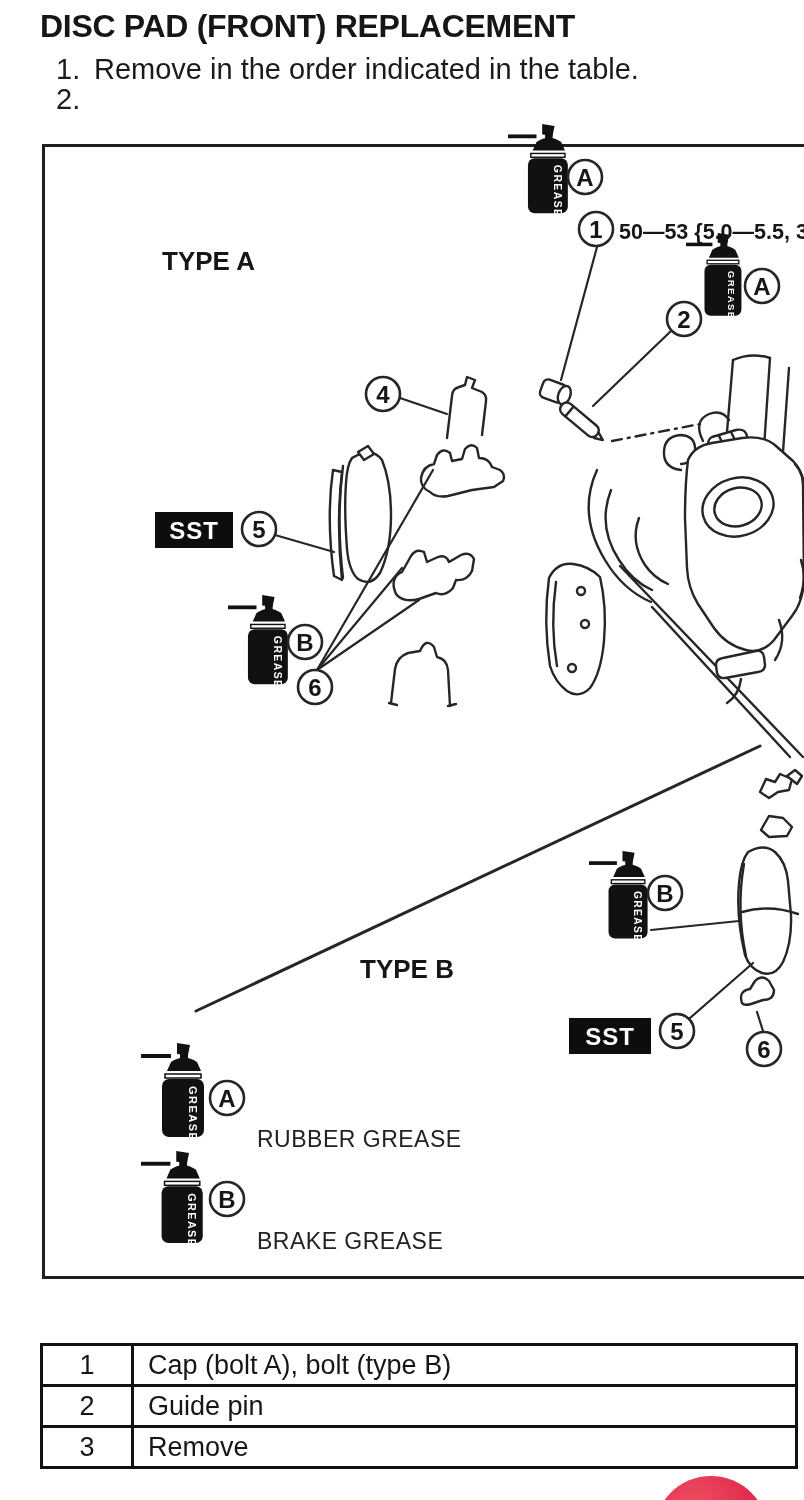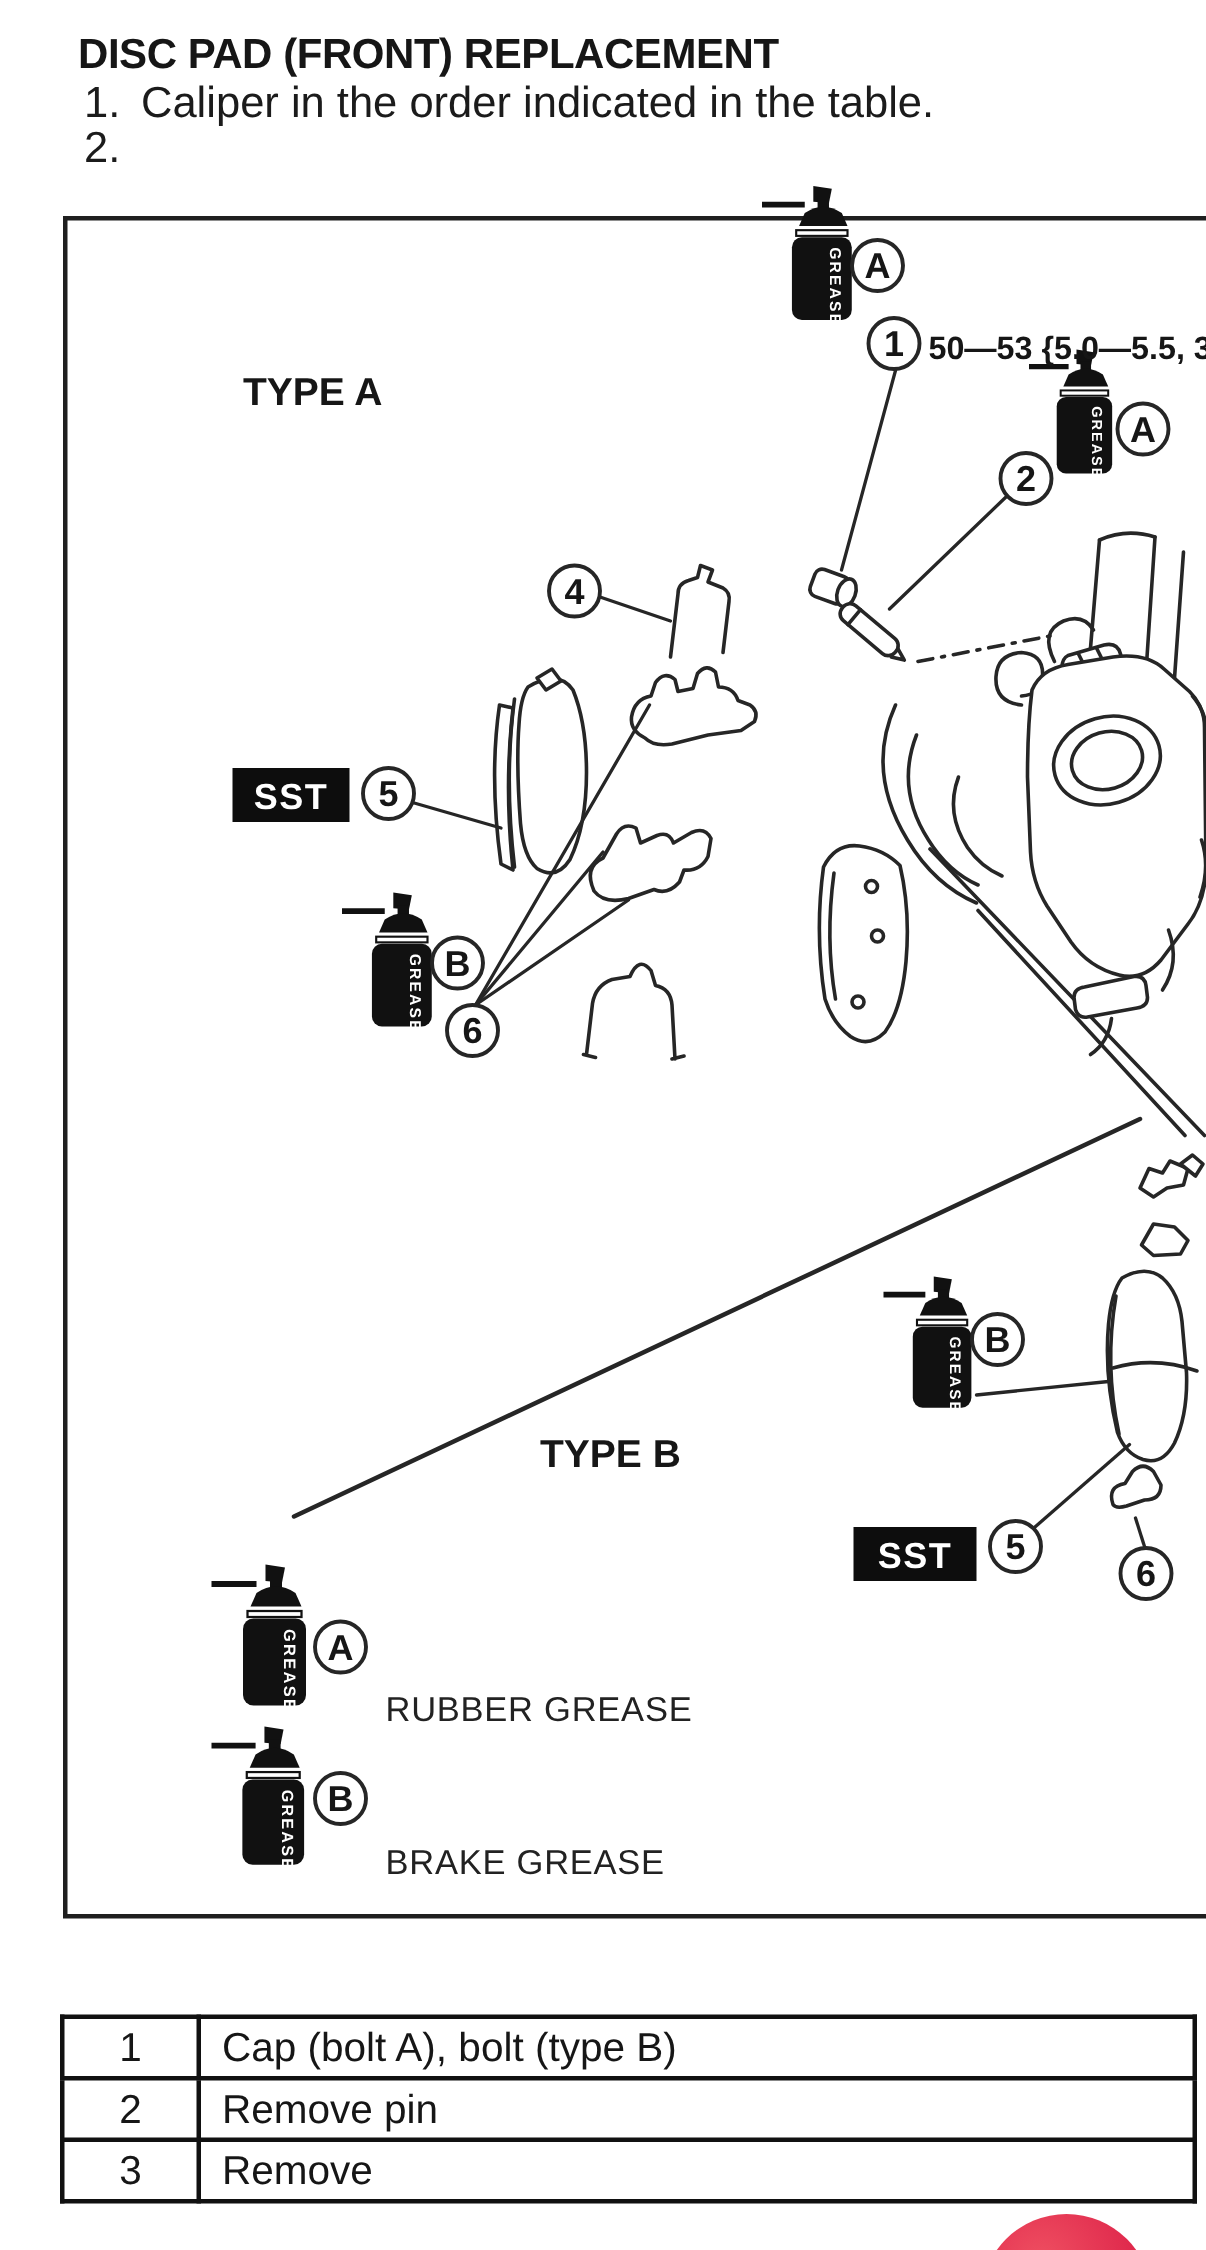--- a/index.html
+++ b/index.html
@@ -2,22 +2,22 @@
 <html><head>
 <meta charset="utf-8">
 <style>
   html,body{margin:0;padding:0;}
   body{
     width:804px;height:1500px;position:relative;overflow:hidden;
     background:#ffffff;color:#1b1b1b;
     font-family:"Liberation Sans", sans-serif;
   }
   .page-title{
-    position:absolute;left:40px;top:8px;margin:12px;
-    font-size:28px;font-weight:bold;letter-spacing:-.3px;color:#161616;
+    position:absolute;left:40px;top:8px;margin:0;
+    font-size:32px;font-weight:bold;letter-spacing:-.3px;color:#161616;
   }
   .steps{position:absolute;left:56px;top:54px;font-size:29px;color:#1b1b1b;}
   .step{display:flex;height:30px;line-height:30px;margin-bottom:0;}
   .step .no{width:38px;}
   .figure-box{
     position:absolute;left:42px;top:144px;right:-6px;height:1135px;
     border:3px solid #1f1f1f;background:#fff;box-sizing:border-box;
   }
   svg.art{position:absolute;left:0;top:0;pointer-events:none;}
   .sheet-table{
@@ -36,21 +36,21 @@
   }
 </style>
 </head>
 <body>
 
 <h1 class="page-title">DISC PAD (FRONT) REPLACEMENT</h1>
 
 <div class="steps">
   <div class="step">
     <span class="no">1.</span>
-    <span>Caliper in the order indicated in the table.</span>
+    <span>Remove in the order indicated in the table.</span>
   </div>
   <div class="step">
     <span class="no">2.</span>
   </div>
 </div>
 
 <div class="figure-box"></div>
 
 <svg class="art" width="804" height="1500" viewBox="0 0 804 1500">
   <defs>
@@ -235,21 +235,21 @@
 </svg>
 
 <table class="sheet-table">
   <tbody>
     <tr>
       <td class="num">1</td>
       <td>Cap (bolt A), bolt (type B)</td>
     </tr>
     <tr>
       <td class="num">2</td>
-      <td>Remove pin</td>
+      <td>Guide pin</td>
     </tr>
     <tr>
       <td class="num">3</td>
       <td>Remove</td>
     </tr>
   </tbody>
 </table>
 
 <div class="fab"></div>
 

